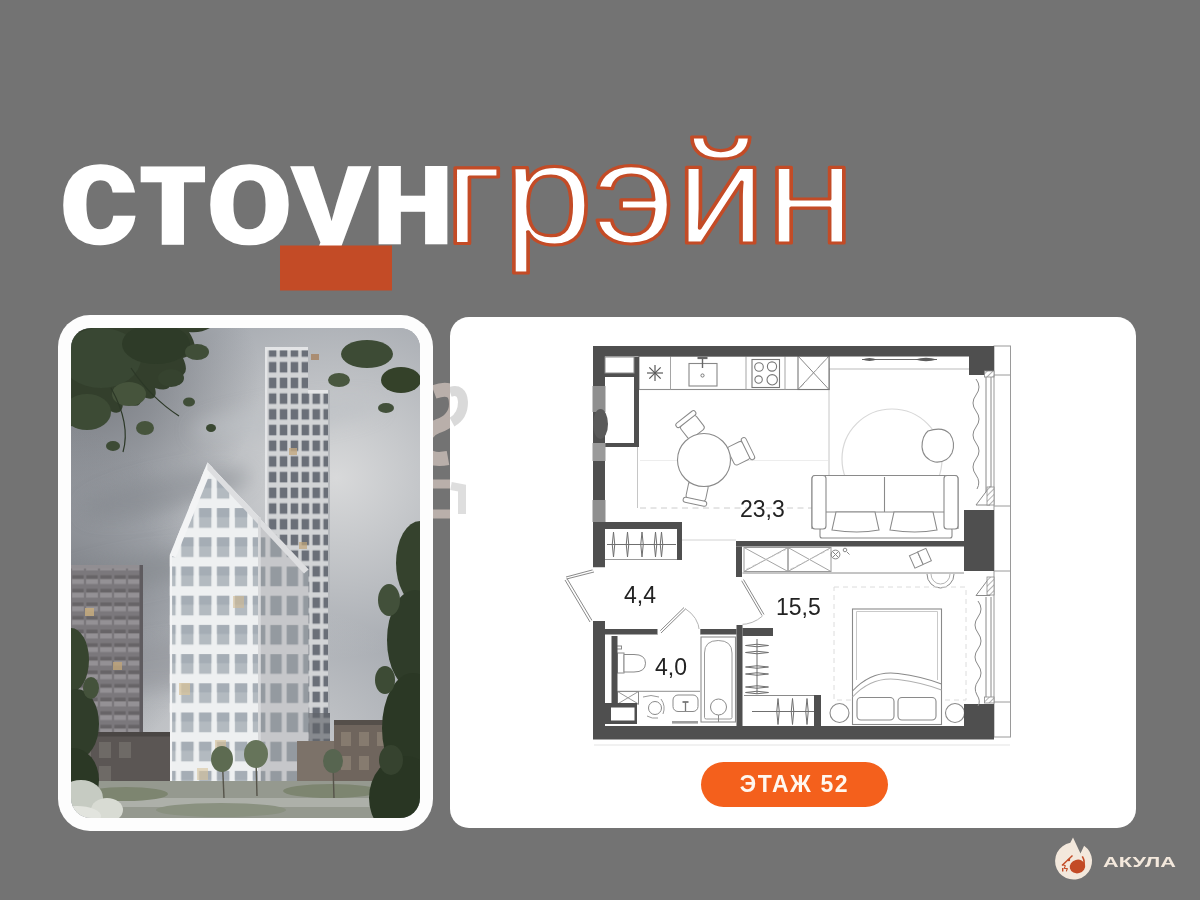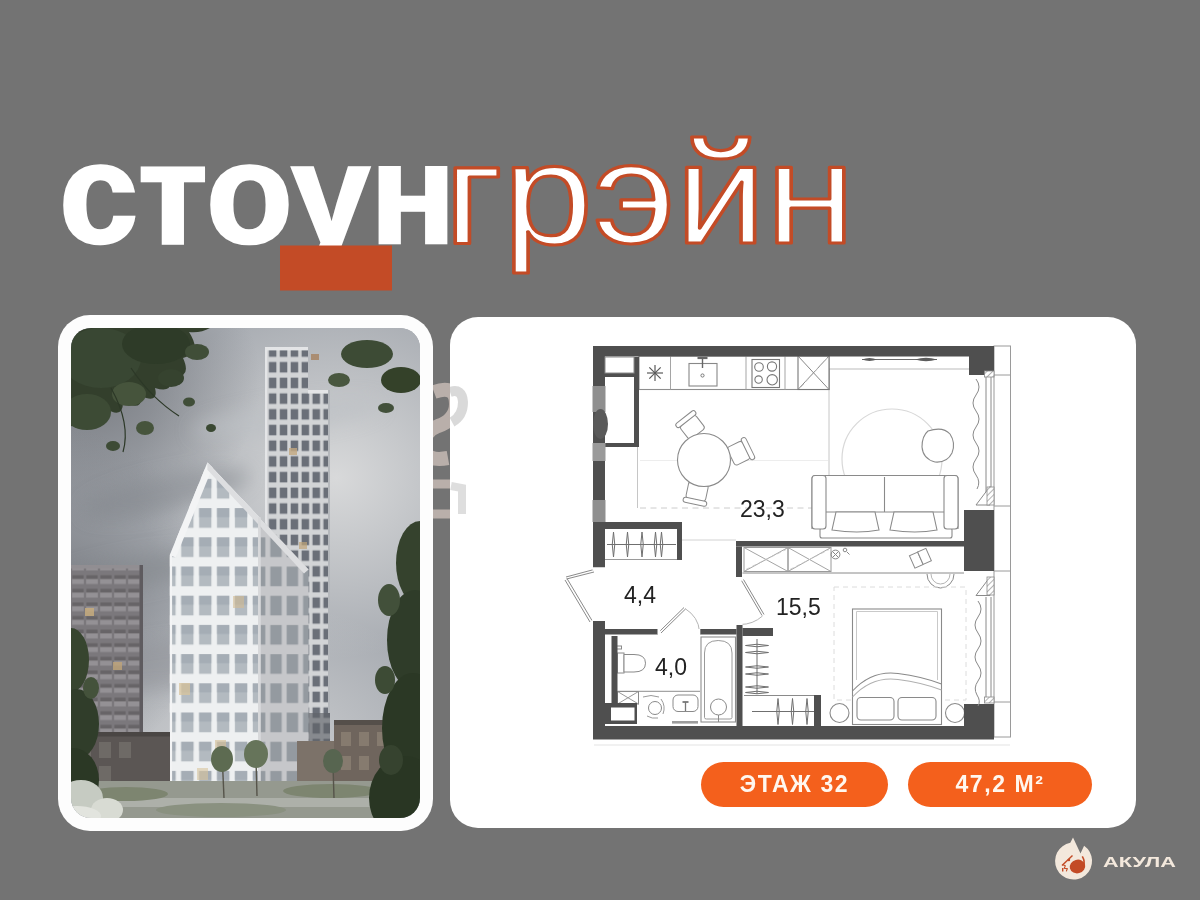--- a/index.html
+++ b/index.html
@@ -1,19 +1,19 @@
 <!DOCTYPE html>
 <html><head>
 <meta charset="utf-8">
 <style>
   html,body{margin:0;padding:0;}
   .page{position:relative;width:1200px;height:900px;background:#737373;overflow:hidden;font-family:"Liberation Sans",sans-serif;}
   .photo{position:absolute;left:58px;top:315px;width:375px;height:516px;background:#fdfdfd;border-radius:32px;}
   .photo .inner{position:absolute;left:13px;top:13px;width:349px;height:490px;border-radius:20px;overflow:hidden;background:#a9adb2;}
-  .plancard{position:absolute;left:450px;top:317px;width:686px;height:511px;background:#ffffff;border-radius:28px;}
+  .plancard{position:absolute;left:450px;top:317px;width:686px;height:511px;background:#ffffff;border-radius:19px;}
   .btn{position:absolute;top:445px;height:45px;border-radius:23px;background:#f4601c;color:#fff7ef;font-weight:bold;font-size:23px;letter-spacing:1.6px;display:flex;align-items:center;justify-content:center;}
 </style>
 </head>
 <body>
 <div class="page">
 
 <svg style="position:absolute;left:0;top:0;" width="900" height="300" viewBox="0 0 900 300">
   <text x="59" y="242.5" font-family="Liberation Sans, sans-serif" font-weight="bold" font-size="142" fill="#ffffff" stroke="#ffffff" stroke-width="2.6" paint-order="stroke" textLength="397" lengthAdjust="spacingAndGlyphs">стоун</text>
   <text x="444" y="242.5" font-family="Liberation Sans, sans-serif" font-weight="normal" font-size="142" fill="#ffffff" stroke="#c34b26" stroke-width="3.2" stroke-linejoin="round" textLength="411" lengthAdjust="spacingAndGlyphs">грэйн</text>
 
@@ -505,23 +505,22 @@
         <text x="624" y="603">4,4</text>
 
         <text x="655" y="675">4,0</text>
 
         <text x="776" y="615">15,5</text>
       </g>
     </g>
   </svg>
 
 
-  <div class="btn" style="left:251px;width:187px;">ЭТАЖ 32</div>
-
-  <div class="btn" style="left:458px;width:184px;">47,2 М²</div>
+  <div class="btn" style="left:251px;width:187px;">ЭТАЖ 52</div>
+
 </div>
 
 <svg style="position:absolute;left:1040px;top:830px;" width="160" height="62" viewBox="0 0 160 62">
   <g transform="translate(33.5,31)">
     <path d="M10.6,-15.2 A18.5,18.5 0 1 1 -3.2,-18.2 L-0.5,-23.5 L7,-7.5 Z" fill="#f3e8dc"></path>
     <g stroke="#c34b26" fill="none">
       <ellipse cx="4" cy="5.5" rx="7.8" ry="6.8" fill="#c34b26" stroke="none" transform="rotate(-15 4 5.5)"></ellipse>
       <path d="M8.8,-4.6 Q11.8,0.4 10,5" stroke-width="1.6"></path>
       <path d="M-11.5,4.5 L-1,-5.5" stroke-width="1.5"></path>
       <path d="M-11,3.5 l2.8,1.2 l-1,2.6 l3,0.5 l-1,2.6" stroke-width="1.1"></path>

